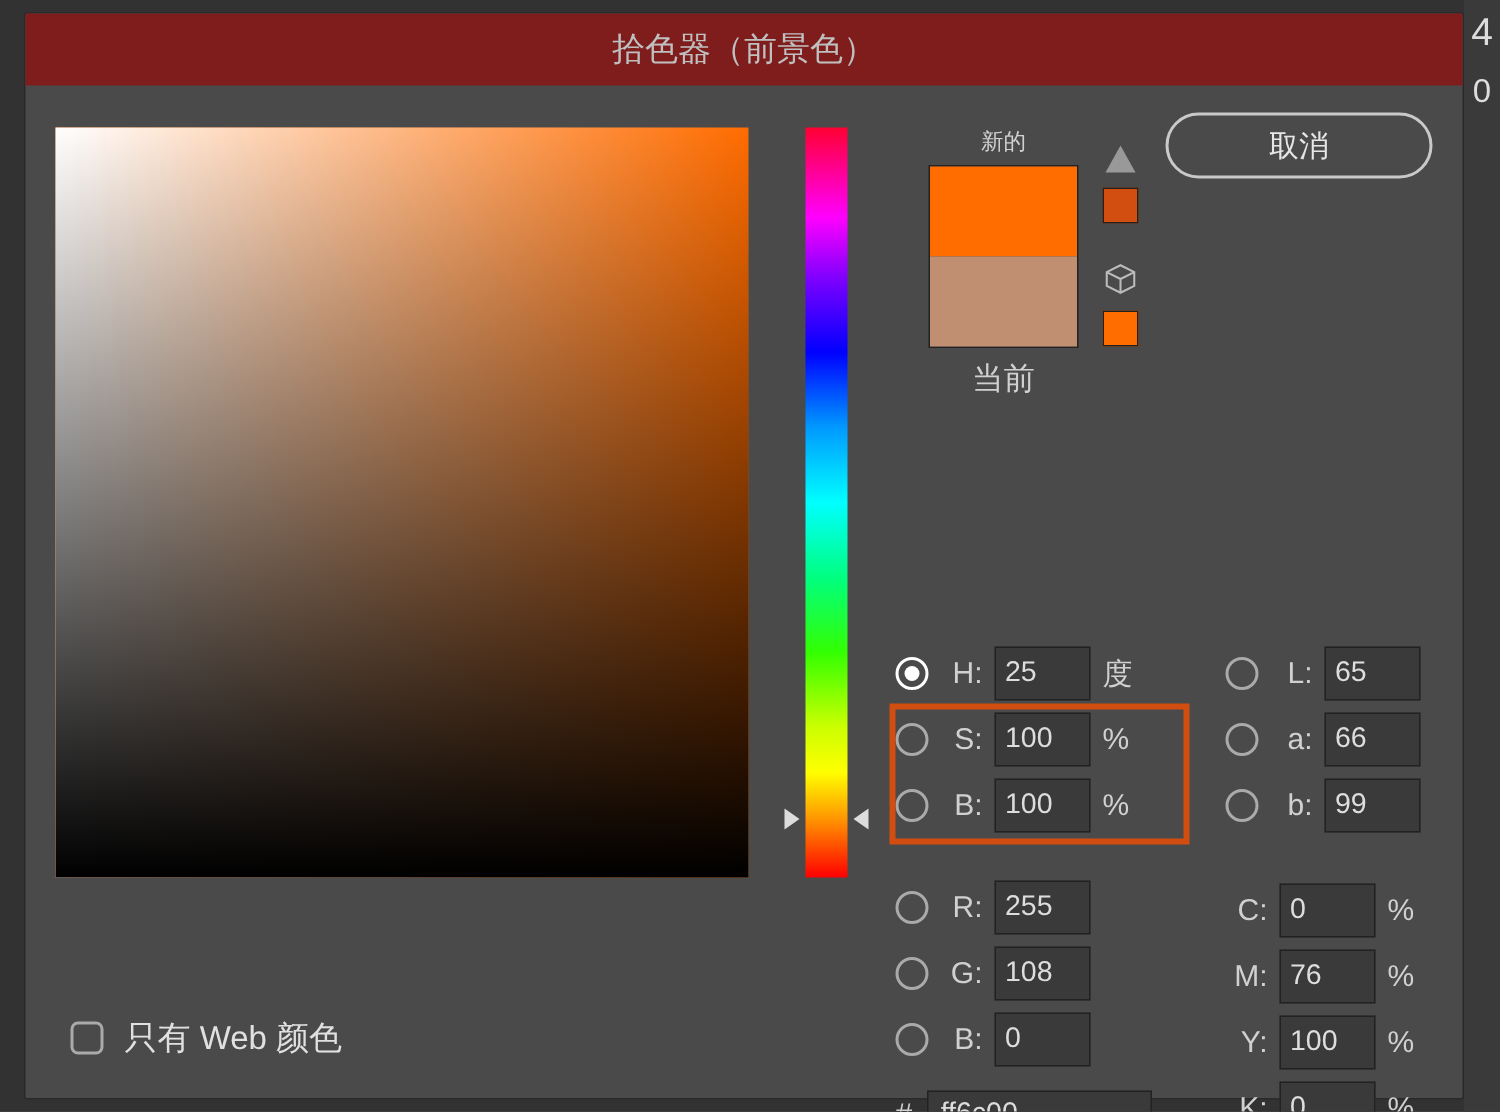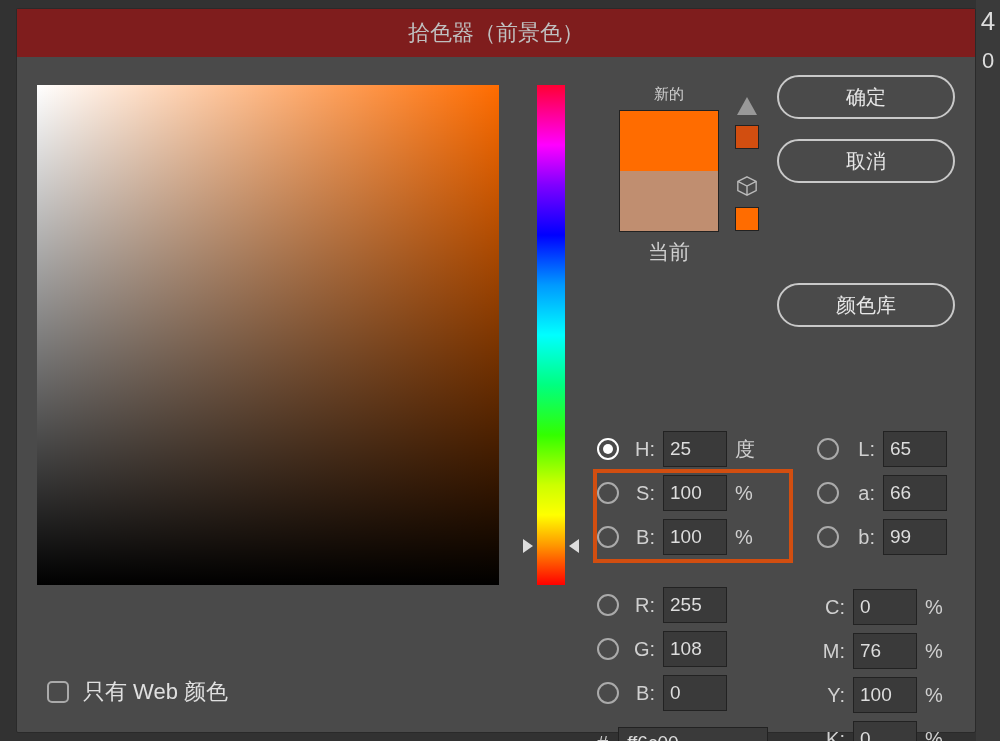--- a/index.html
+++ b/index.html
@@ -197,25 +197,23 @@
       <div style="height:6px"></div>
       <div class="cube-icon">
         <svg viewBox="0 0 24 24">
             <path d="M12 2 L22 7 L22 17 L12 22 L2 17 L2 7 Z M2 7 L12 12 L22 7 M12 12 L12 22" fill="none" stroke="#bbb" stroke-width="1.5"></path>
           </svg>
       </div>
       <div class="warn-chip2"></div>
     </div>
 
     <div class="buttons">
-      <div class="btn">确定</div>
       <div class="btn">取消</div>
       <div class="spacer"></div>
       <div class="spacer"></div>
-      <div class="btn">颜色库</div>
     </div>
 
     <div class="fields">
       <div class="row">
         <span class="radio selected"></span>
         <span class="flabel">H:</span>
         <input class="finput" value="25" style="">
         <span class="funit">度</span>
       </div>
       <div class="row">

